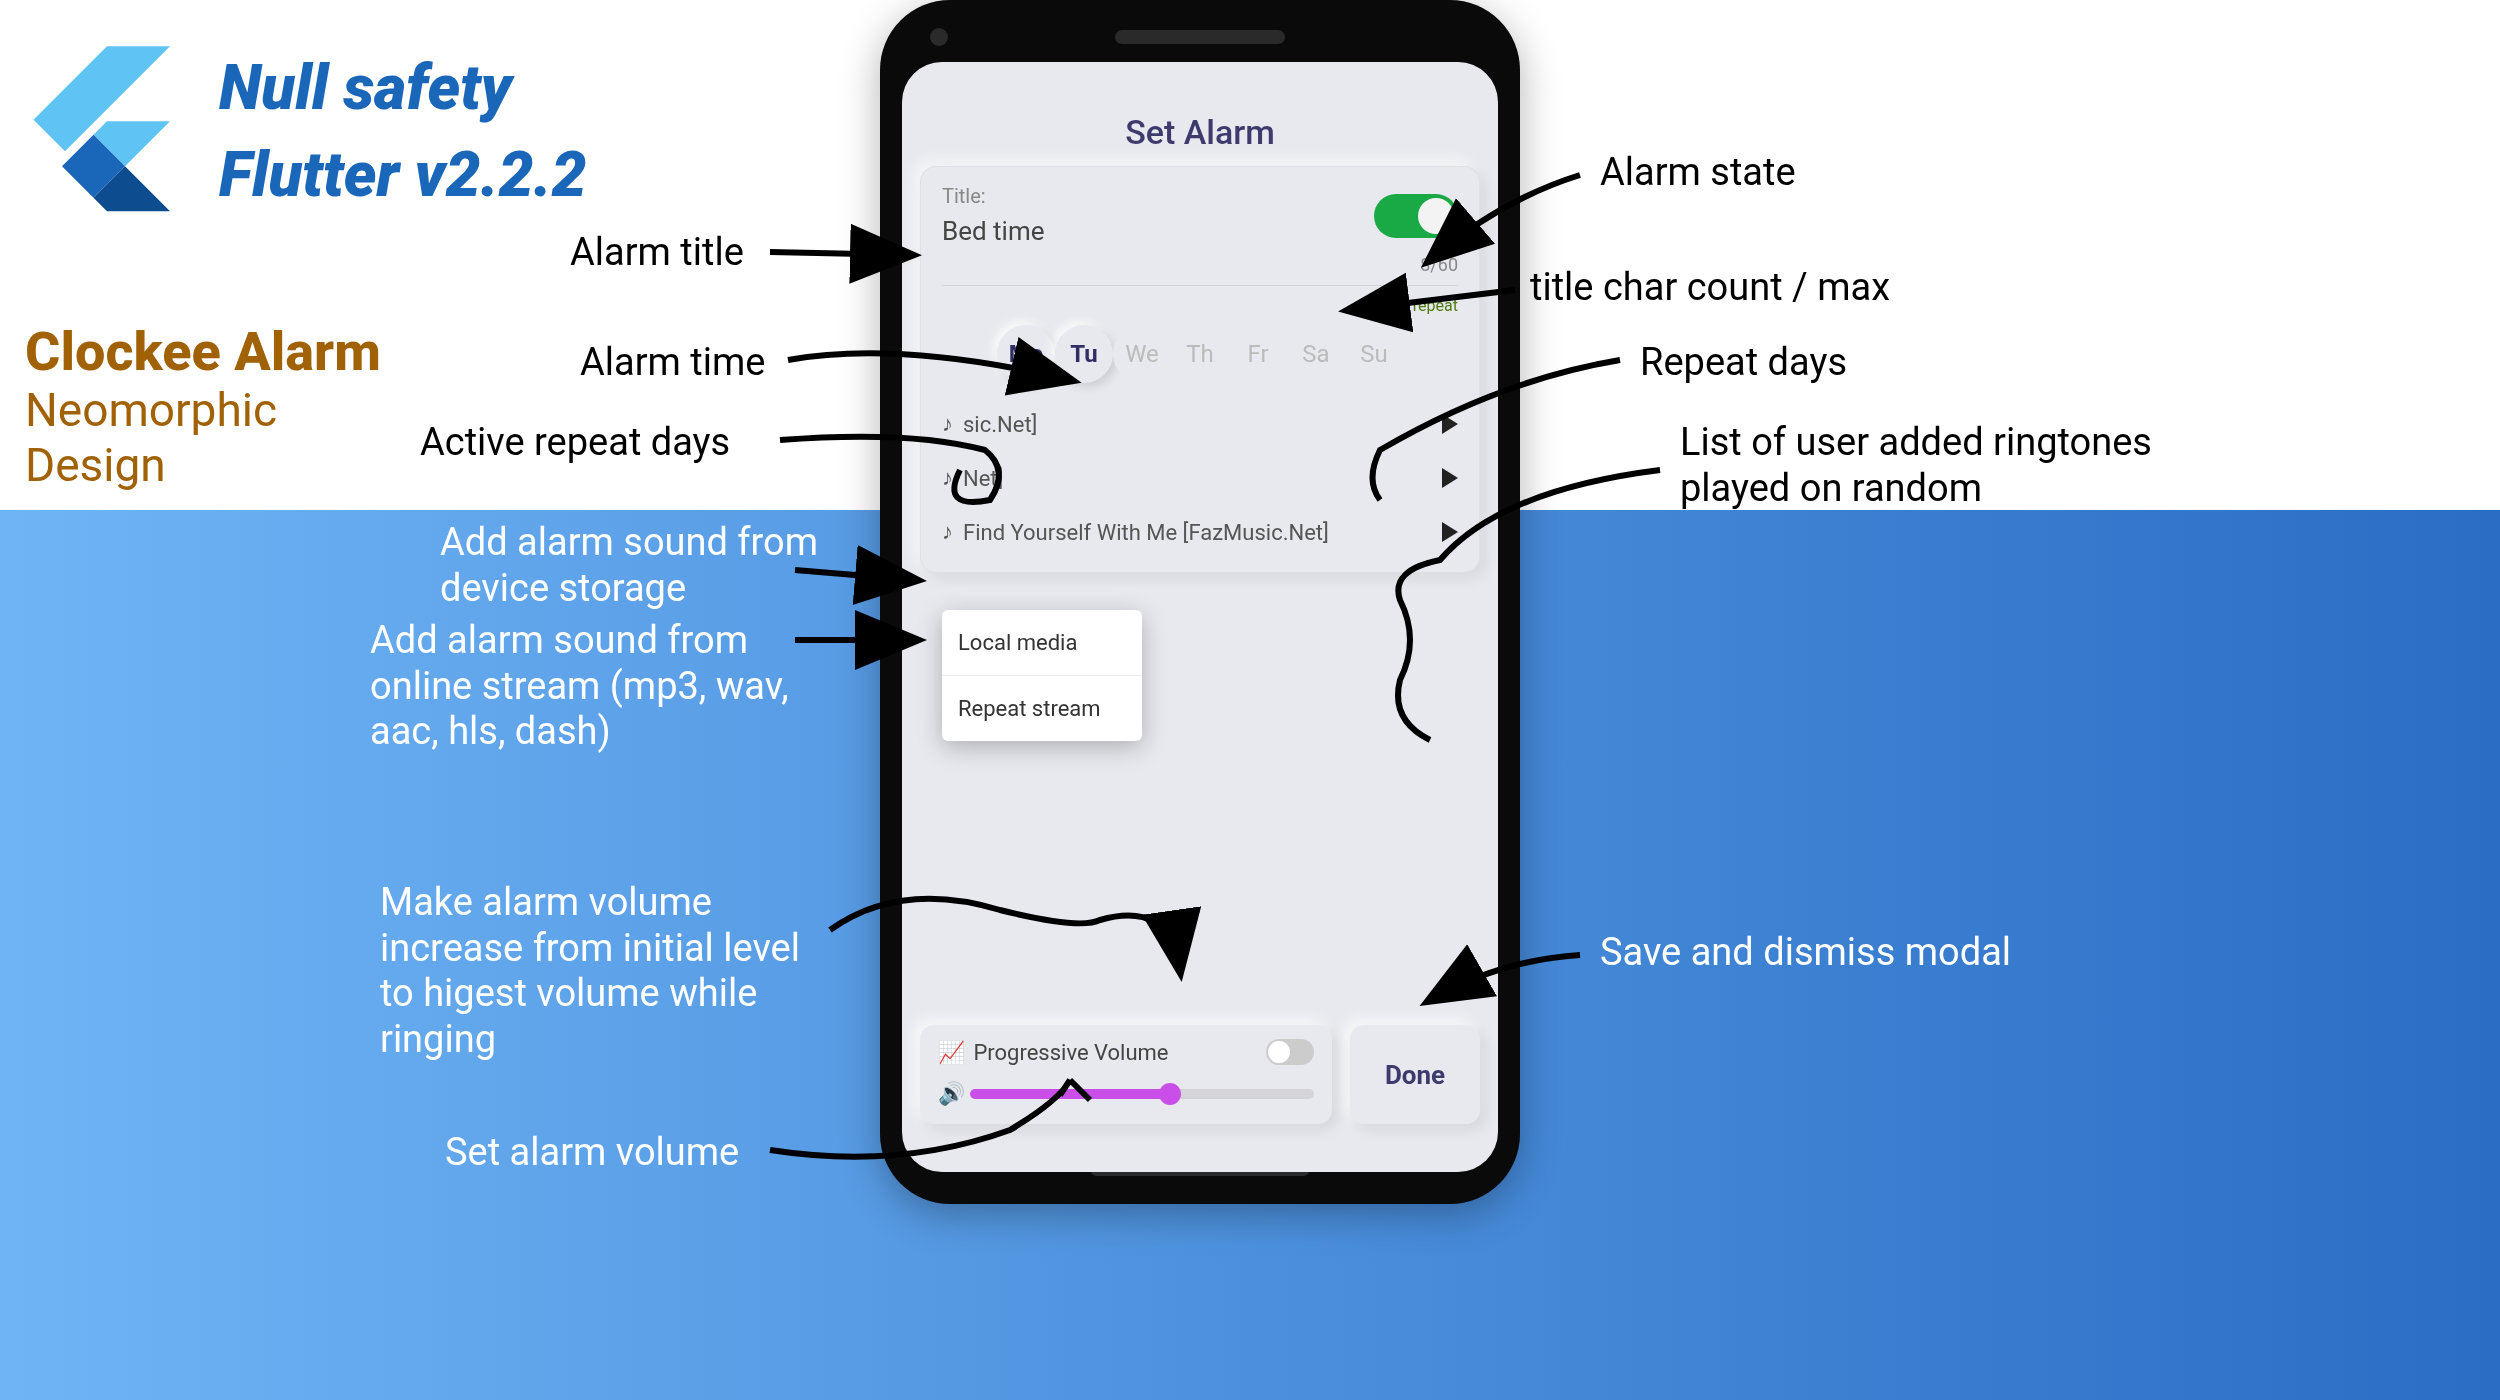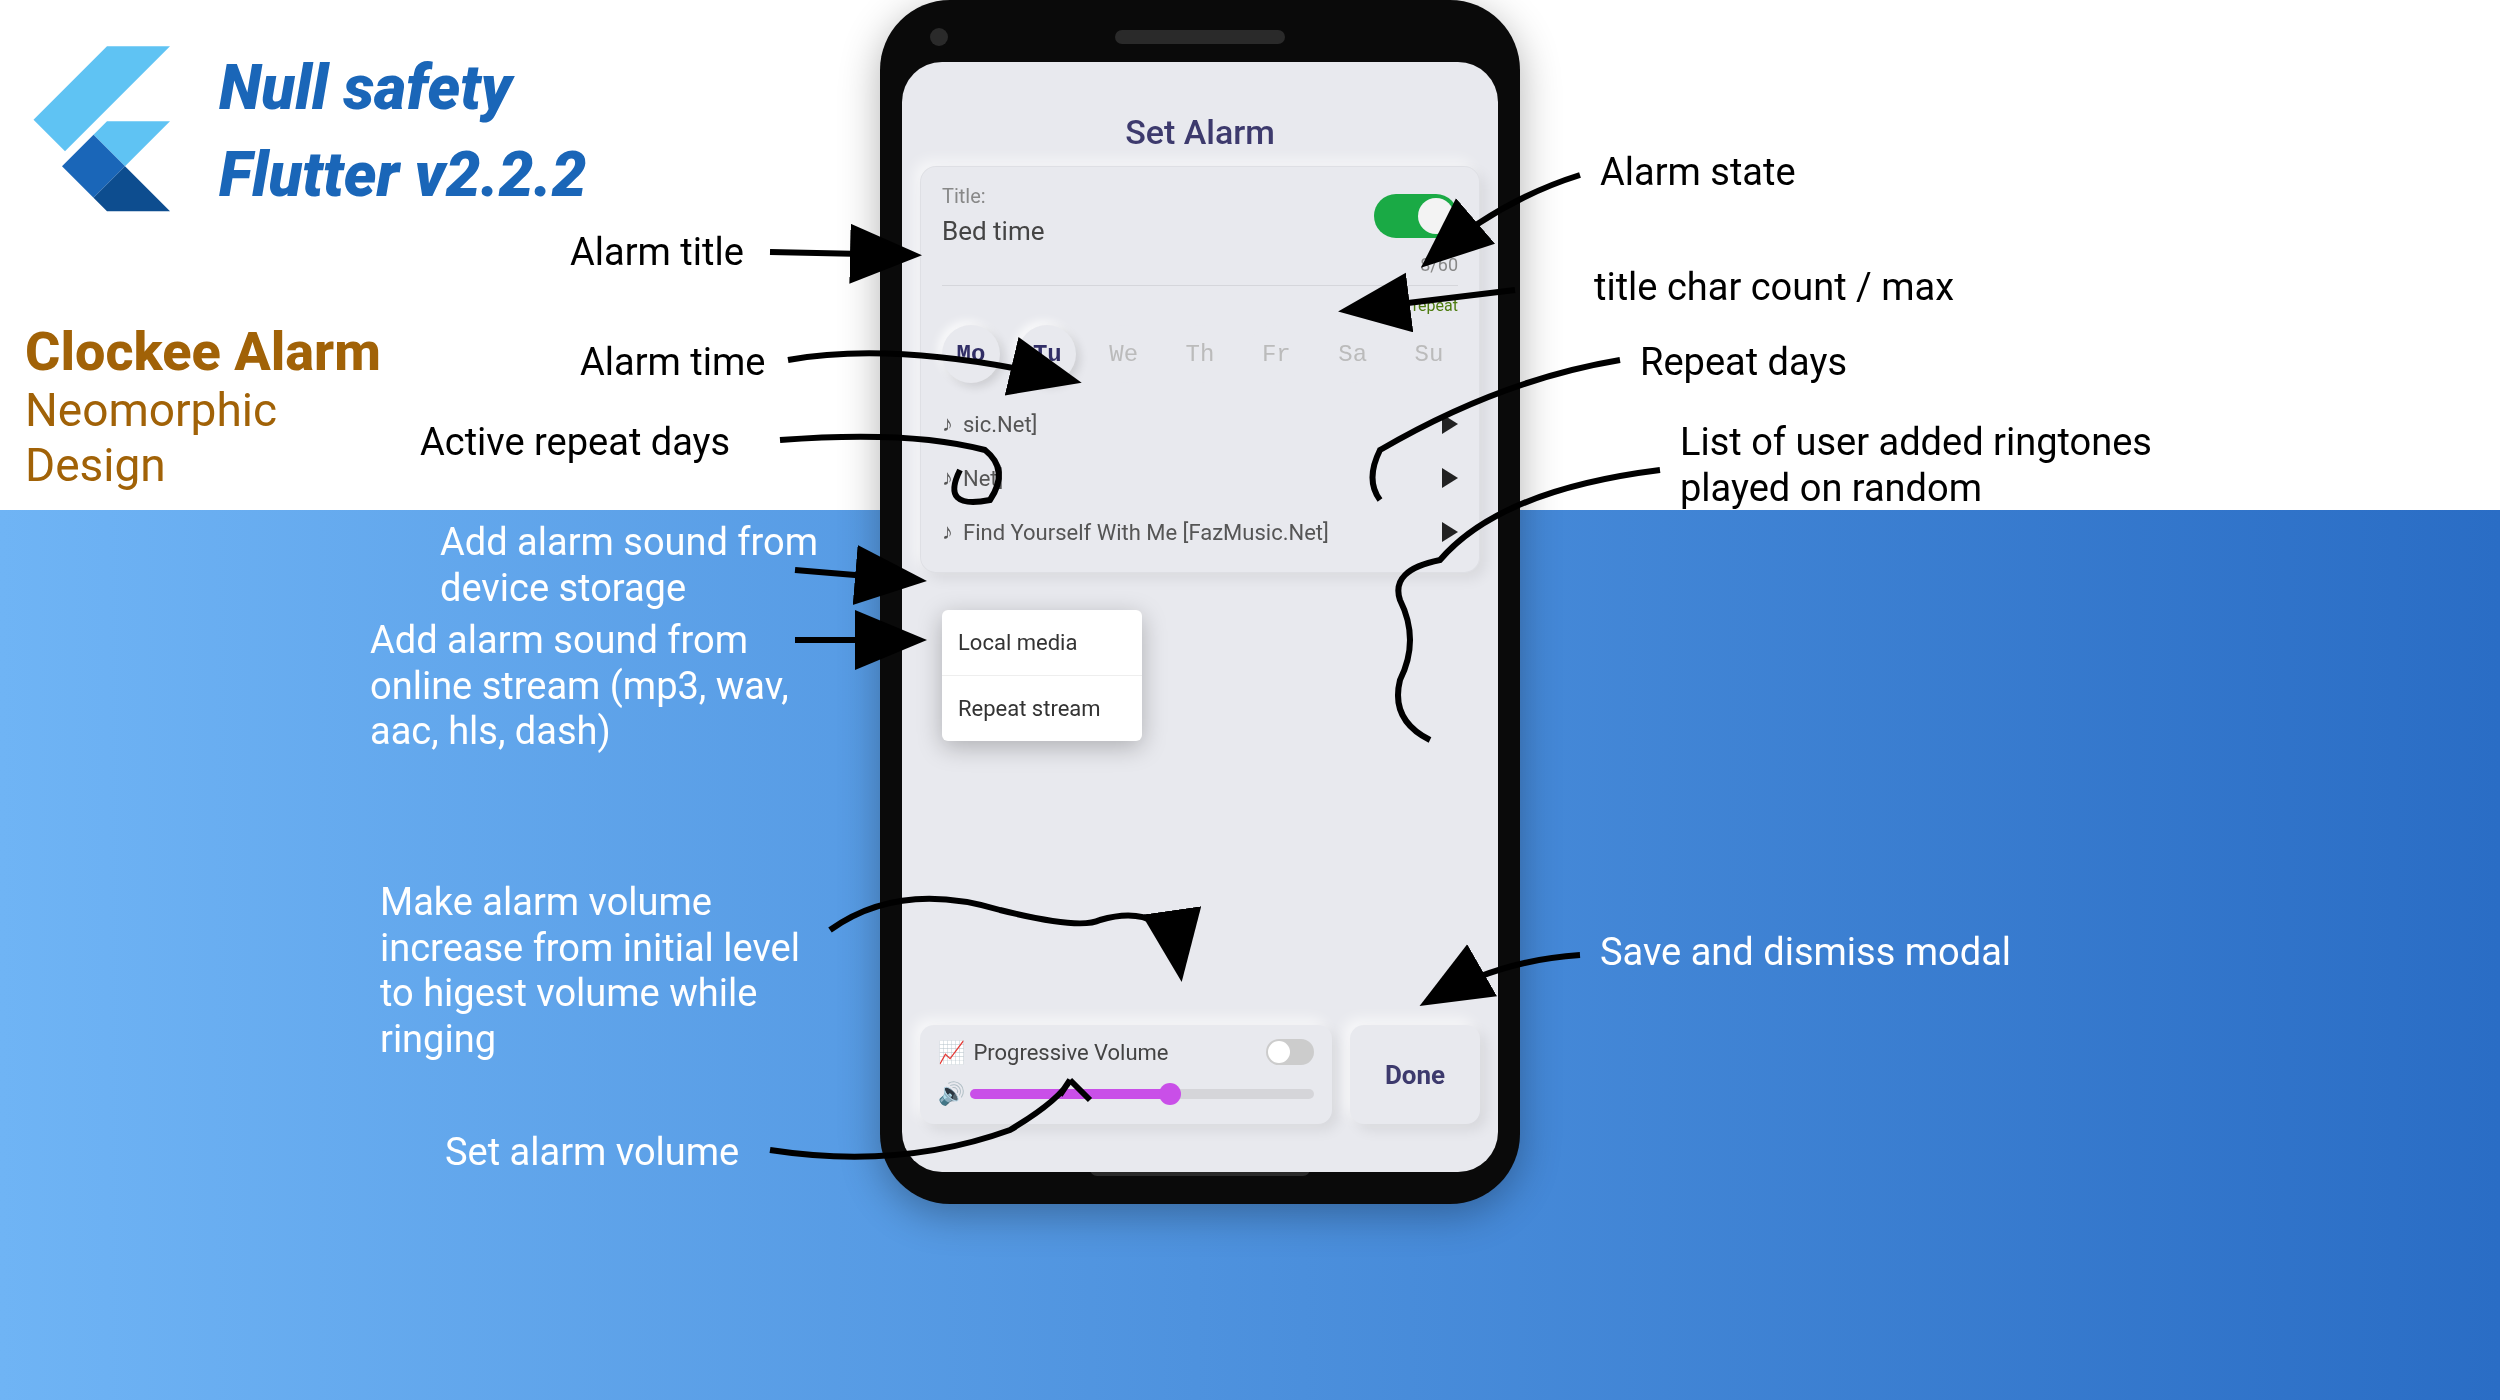--- a/index.html
+++ b/index.html
@@ -165,21 +165,21 @@
   .time {
     text-align: center;
     color: #312e66;
     font-size: 68px;
     font-weight: 800;
     padding: 14px 0 18px;
     border-bottom: 1px solid rgba(0,0,0,.08);
     cursor: pointer;
   }
   .repeat-label { text-align:right; font-size: 16px; color:#4d7c0f; margin-top: 10px; }
-  .days { display:flex; justify-content:space-between; margin: 10px 0 14px; font-family: Liberation Mono, monospace; }
+  .days { display:flex; justify-content:center; margin: 10px 0 14px; }
   .day {
     width: 58px; height: 58px; border-radius: 50%;
     display:flex; align-items:center; justify-content:center;
     font-size: 24px; color:#bbb; cursor:pointer;
     background: #e8e9ee;
   }
   .day.active {
     color: #312e66;
     font-weight: 700;
     box-shadow: 4px 4px 10px rgba(0,0,0,.12), -4px -4px 10px rgba(255,255,255,.8);
@@ -295,21 +295,21 @@
 
 <div class="anno" style="top:230px; left:570px;">Alarm title</div>
 <div class="anno" style="top:340px; left:580px;">Alarm time</div>
 <div class="anno" style="top:420px; left:420px;">Active repeat days</div>
 <div class="anno white" style="top:520px; left:440px; width:410px;">Add alarm sound from device storage</div>
 <div class="anno white" style="top:618px; left:370px; width:480px;">Add alarm sound from online stream (mp3, wav, aac, hls, dash)</div>
 <div class="anno white" style="top:880px; left:380px; width:440px;">Make alarm volume increase from initial level to higest volume while ringing</div>
 <div class="anno white" style="top:1130px; left:445px;">Set alarm volume</div>
 
 <div class="anno" style="top:150px; left:1600px;">Alarm state</div>
-<div class="anno" style="top:265px; left:1594px;">title char count / max</div>
+<div class="anno" style="top:265px; left:1530px;">title char count / max</div>
 <div class="anno" style="top:340px; left:1640px;">Repeat days</div>
 <div class="anno" style="top:420px; left:1680px; width:540px;">List of user added ringtones played on random</div>
 <div class="anno white" style="top:930px; left:1600px;">Save and dismiss modal</div>
 
 <svg class="arrow" style="top:0;left:0;" width="2500" height="1400">
   <defs>
     <marker id="ah" markerWidth="14" markerHeight="14" refX="10" refY="5" orient="auto">
       <path d="M0,0 L12,5 L0,10 z" fill="#000"></path>
     </marker>
   </defs>

